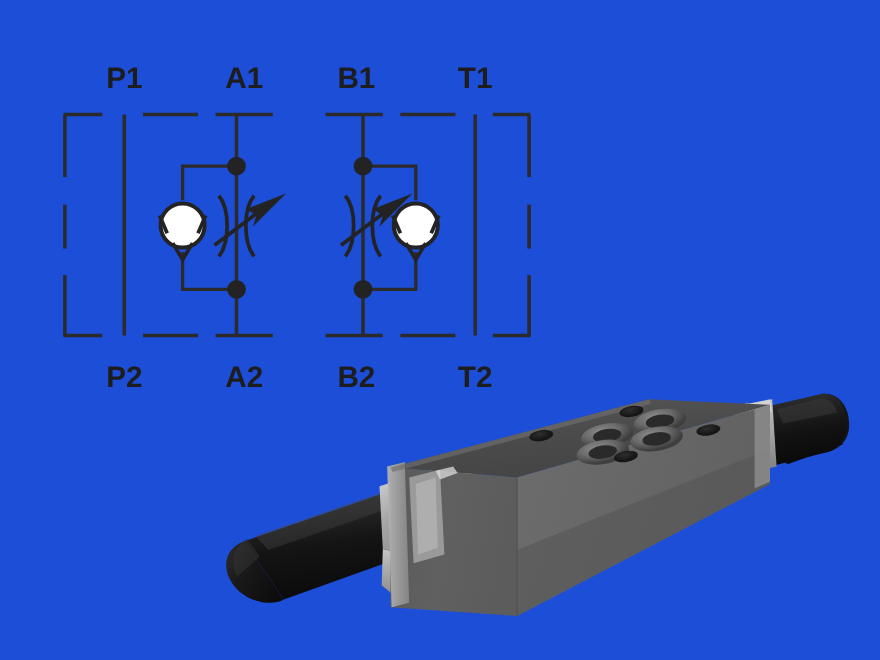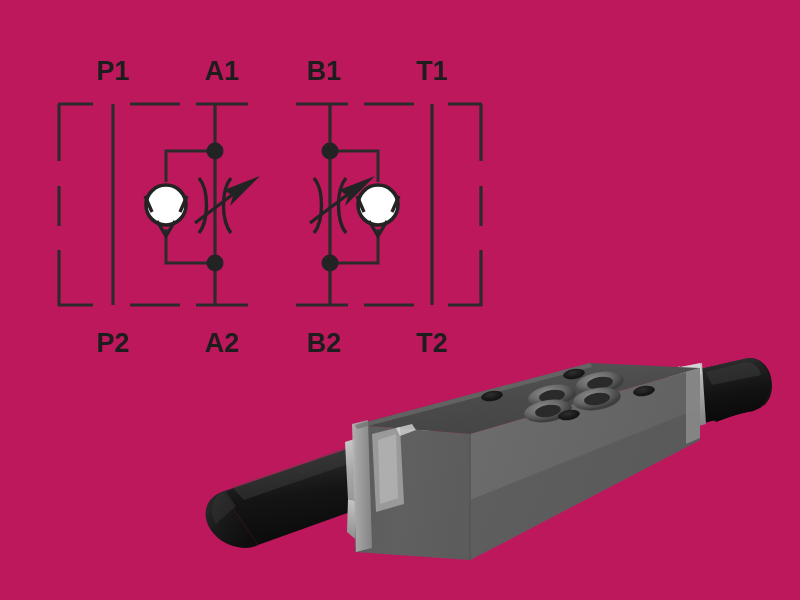--- a/index.html
+++ b/index.html
@@ -8,21 +8,21 @@
     padding: 0;
     background: #ffffff;
   }
   body {
     font-family: "Liberation Sans", sans-serif;
   }
   #page {
     position: relative;
     width: 800px;
     height: 600px;
-    background: #be185d;
+    background: #1d4ed8;
     overflow: hidden;
   }
   #schematic-svg, #valve-svg {
     position: absolute;
     left: 0;
     top: 0;
   }
   .port-label {
     font-family: "Liberation Sans", sans-serif;
     font-size: 27px;

